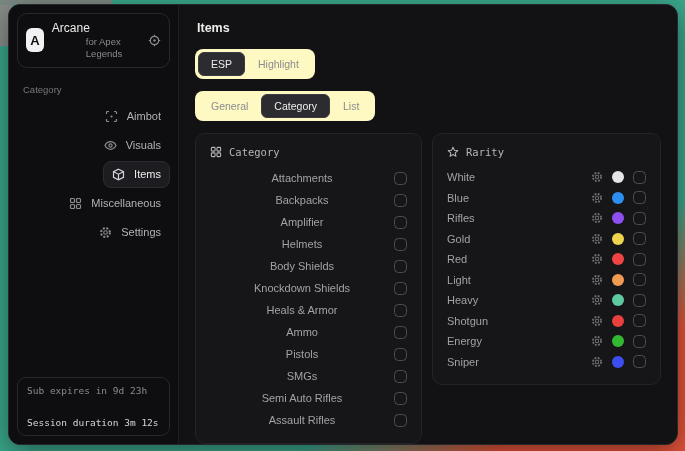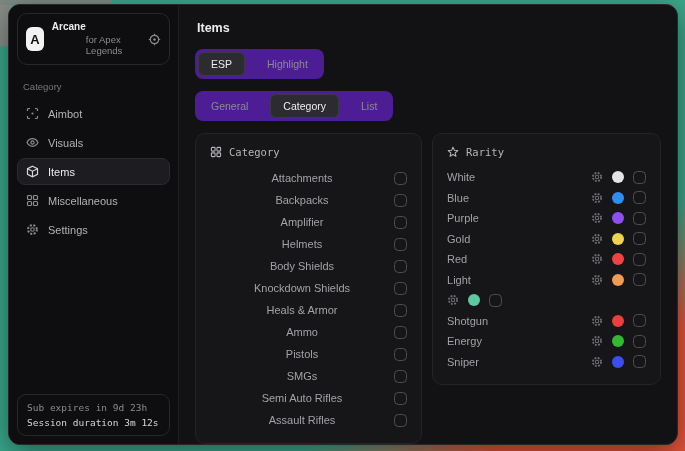--- a/index.html
+++ b/index.html
@@ -26,50 +26,50 @@
   }
   .side-header {
     border:1px solid #28282b; border-radius:10px; padding:7px 8px;
     display:flex; align-items:center; gap:8px;
   }
   .logo {
     width:24px; height:24px; border-radius:6px; background:#f2f2f2;
     color:#111; font-weight:bold; font-size:13px;
     display:flex; align-items:center; justify-content:center;
   }
-  .side-title { font-size:10px; font-weight:bold; color:#ececec; line-height:1.25; }
+  .side-title { font-size:12px; font-weight:normal; color:#ececec; line-height:1.25; }
   .side-sub { font-size:9.5px; color:#8b8b90; line-height:1.25;padding-left:34px; }
   .side-header .spacer { flex:1; }
   .icon { display:inline-flex; align-items:center; justify-content:center; }
   .icon svg { display:block; }
 
   .section-label { font-size:9.5px; color:#77777c; margin:16px 6px 8px 6px; }
-  .nav { display:flex; flex-direction:column; gap:2px; }
+  .nav { display:flex; flex-direction:column; gap:2px;align-items:flex-end; }
   .nav-item {
     display:flex; align-items:center; gap:9px; height:27px; padding:0 8px;
     border-radius:8px; border:1px solid transparent; cursor:pointer;
   }
   .nav-item .nav-label { font-size:11px; color:#b2b2b6; }
   .nav-item.active { background:#1d1d21; border-color:#2c2c30; }
   .nav-item.active .nav-label { color:#ececec; }
 
   .side-fill { flex:1; }
   .side-footer {
     border:1px solid #28282b; border-radius:9px; padding:7px 9px;
     font-family:"DejaVu Sans Mono", monospace;
   }
-  .side-footer .f1 { font-size:9.5px; color:#8b8b90; margin-bottom:4px; }
+  .side-footer .f1 { font-size:9.5px; color:#8b8b90; margin-bottom:21px; }
   .side-footer .f2 { font-size:9.5px; color:#d6d6d9; }
 
   
   .main { flex:1; padding:14px 16px; overflow:hidden; }
   .page-title { font-size:12.5px; font-weight:bold; color:#ececec; margin:2px 0 14px 2px; }
 
   .seg-group {
-    display:inline-flex; background:#4c1d95; border-radius:8px; padding:3px; gap:9px;justify-content:flex-end;
+    display:inline-flex; background:#fef9c3; border-radius:8px; padding:3px; gap:0;justify-content:flex-end;
   }
   .seg {
     font-size:10.5px; color:#8b8b90; padding:5px 12px; border-radius:6px;
     border:1px solid transparent; cursor:pointer;
   }
   .seg.active { background:#2c2c30; border-color:#3a3a3f; color:#ececec; }
   .row-toggle { margin-bottom:12px; }
   .row-tabs { margin-bottom:12px; }
 
   .panels { display:flex; gap:10px; align-items:flex-start; }
@@ -306,21 +306,21 @@
                 <svg width="12" height="12" viewBox="0 0 13 13" fill="none" stroke="#6e6e73">
                   <circle cx="6.5" cy="6.5" r="4.4" stroke-width="2" stroke-dasharray="2 1.5"></circle>
                   <circle cx="6.5" cy="6.5" r="1.8" stroke-width="1.1"></circle>
                 </svg>
               </span>
               <span class="swatch" style="background: rgb(46, 142, 240);"></span>
               <span class="checkbox"></span>
             </div>
 
             <div class="rrow">
-              <span class="rrow-label">Purple</span>
+              <span class="rrow-label">Rifles</span>
               <span class="icon gear">
                 <svg width="12" height="12" viewBox="0 0 13 13" fill="none" stroke="#6e6e73">
                   <circle cx="6.5" cy="6.5" r="4.4" stroke-width="2" stroke-dasharray="2 1.5"></circle>
                   <circle cx="6.5" cy="6.5" r="1.8" stroke-width="1.1"></circle>
                 </svg>
               </span>
               <span class="swatch" style="background: rgb(142, 79, 240);"></span>
               <span class="checkbox"></span>
             </div>
 
@@ -354,20 +354,21 @@
                 <svg width="12" height="12" viewBox="0 0 13 13" fill="none" stroke="#6e6e73">
                   <circle cx="6.5" cy="6.5" r="4.4" stroke-width="2" stroke-dasharray="2 1.5"></circle>
                   <circle cx="6.5" cy="6.5" r="1.8" stroke-width="1.1"></circle>
                 </svg>
               </span>
               <span class="swatch" style="background: rgb(240, 154, 82);"></span>
               <span class="checkbox"></span>
             </div>
 
             <div class="rrow">
+              <span class="rrow-label">Heavy</span>
               <span class="icon gear">
                 <svg width="12" height="12" viewBox="0 0 13 13" fill="none" stroke="#6e6e73">
                   <circle cx="6.5" cy="6.5" r="4.4" stroke-width="2" stroke-dasharray="2 1.5"></circle>
                   <circle cx="6.5" cy="6.5" r="1.8" stroke-width="1.1"></circle>
                 </svg>
               </span>
               <span class="swatch" style="background: rgb(94, 201, 160);"></span>
               <span class="checkbox"></span>
             </div>
 

